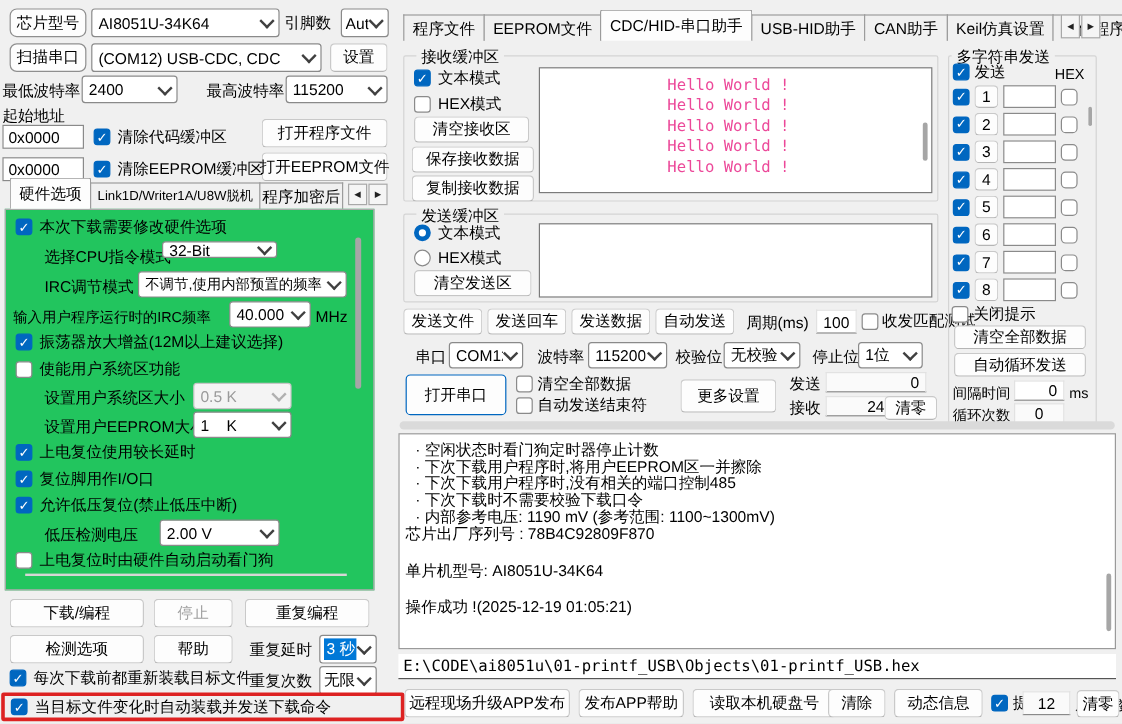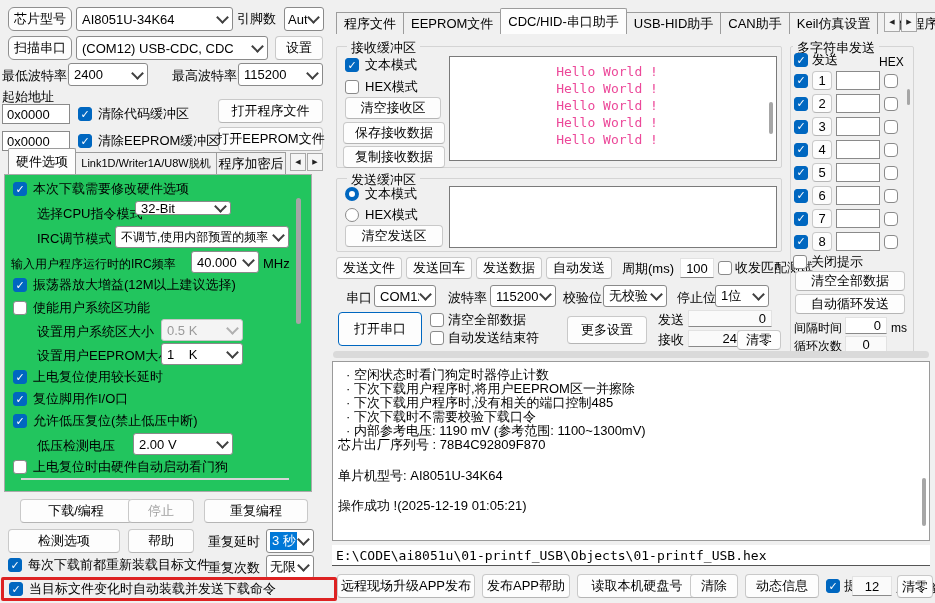--- a/index.html
+++ b/index.html
@@ -189,21 +189,21 @@
         <span class="chev"></span>
     </div>
     <div class="abs row" style="left:8px;top:285px;">
       <span class="cb off"></span>
       <span class="lbl">上电复位时由硬件自动启动看门狗</span>
     </div>
     <div class="abs sep" style="left:16px;top:303px;width:268px;"></div>
     <div class="abs thumb" style="left:291px;top:23px;width:5px;height:126px;"></div>
   </div>
 
-  <div class="abs btn" style="left:20px;top:499px;width:112px;height:24px;">
+  <div class="abs btn" style="left:8px;top:499px;width:112px;height:24px;">
       <span>下载/编程</span>
     </div>
   <div class="abs btn dis" style="left:128px;top:499px;width:66px;height:24px;">
       <span>停止</span>
     </div>
   <div class="abs btn" style="left:204px;top:499px;width:104px;height:24px;">
       <span>重复编程</span>
     </div>
 
   <div class="abs btn" style="left:8px;top:529px;width:112px;height:24px;">

